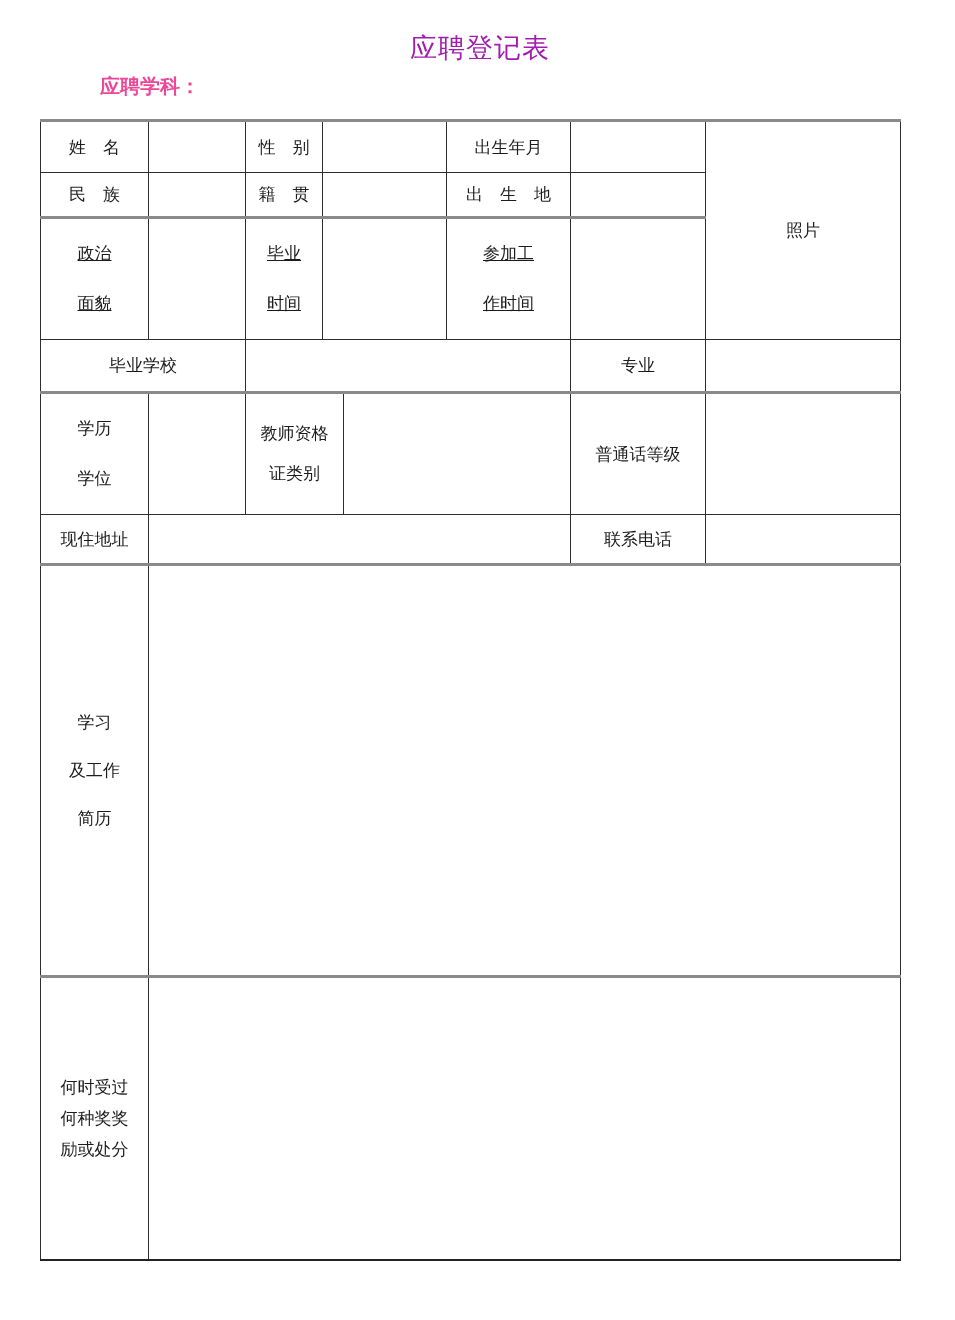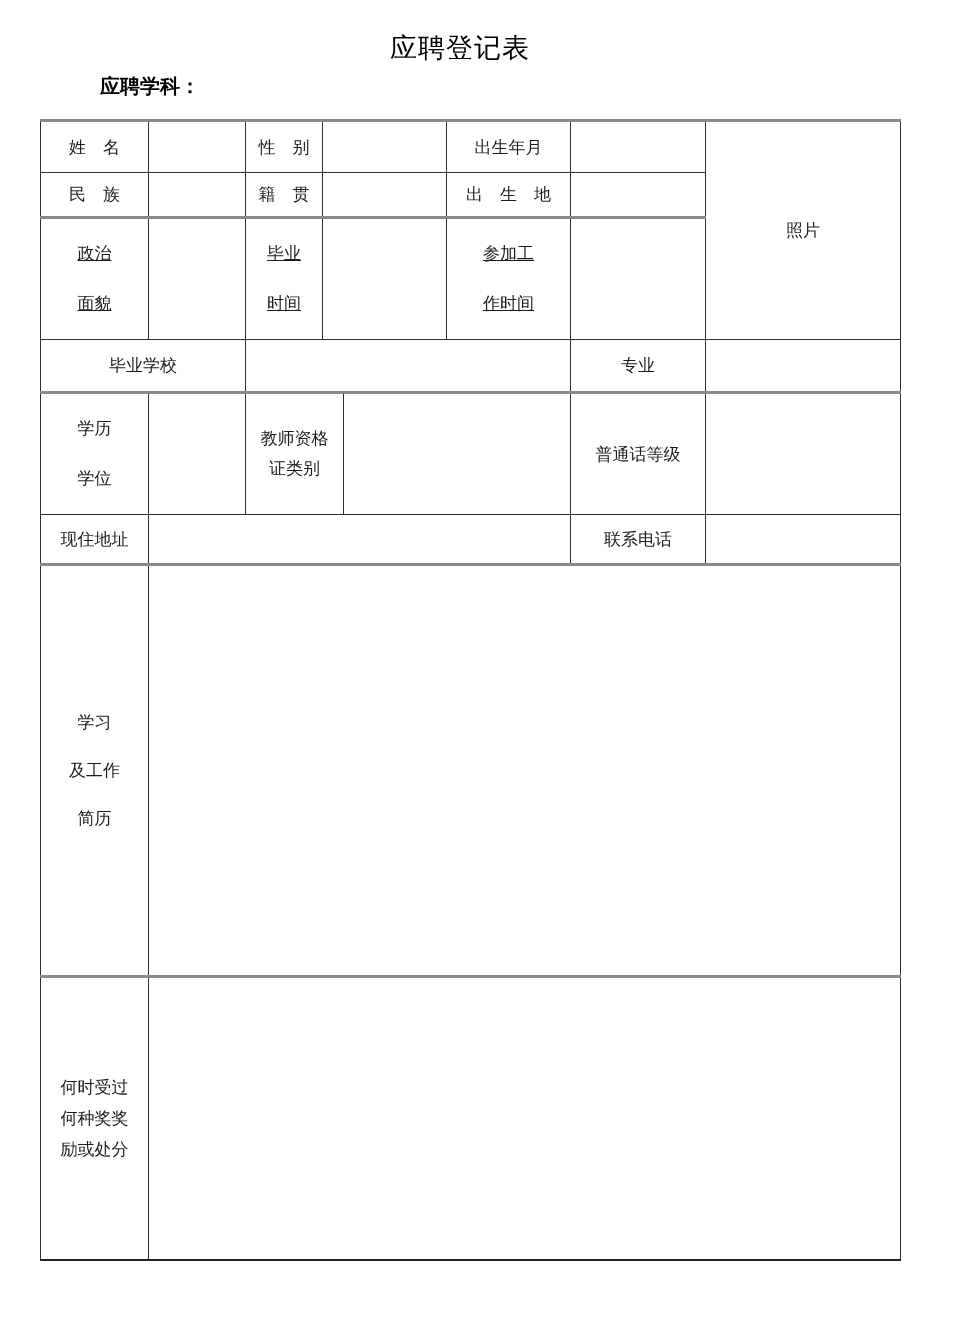--- a/index.html
+++ b/index.html
@@ -12,35 +12,35 @@
   .page {
     position: relative;
     width: 955px;
     height: 1320px;
     background: #ffffff;
     overflow: hidden;
   }
   .doc-title {
     position: absolute;
     top: 30px;
-    left: 30px;
+    left: 50px;
     width: 860px;
     text-align: center;
     font-size: 27px;
     font-weight: 400;
     letter-spacing: 1px;
-    color: #000000;
+    color: #a21caf;
   }
   .doc-subtitle {
     position: absolute;
     top: 73px;
     left: 100px;
     font-size: 20px;
     font-weight: 700;
-    color: #000000;
+    color: #ec4899;
   }
   table.form-table {
     position: absolute;
     top: 119px;
     left: 40px;
     width: 860px;
     border-collapse: collapse;
     table-layout: fixed;
   }
   table.form-table td {
@@ -62,21 +62,21 @@
   tr.r3 { height: 104px; text-decoration: underline; }
   tr.r4 { height: 53px; }
   tr.r5 { height: 102px; }
   tr.r6 { height: 50px; }
   tr.r7 { height: 412px; }
   tr.r8 { height: 283px; }
   
   .multiline { white-space: pre-line; }
   .lh-sparse { line-height: 50px; }   
   .lh-resume { line-height: 48px; }   
-  .lh-tight  { line-height: 30px; }   
+  .lh-tight  { line-height: 40px; }   
   .lh-awards { line-height: 31px; }   
   td.photo-cell { font-size: 17px; }
   td.input-cell { background: #ffffff; }
 </style>
 </head>
 <body>
 
 <div class="page">
 
   <div class="doc-title">应聘登记表</div>

